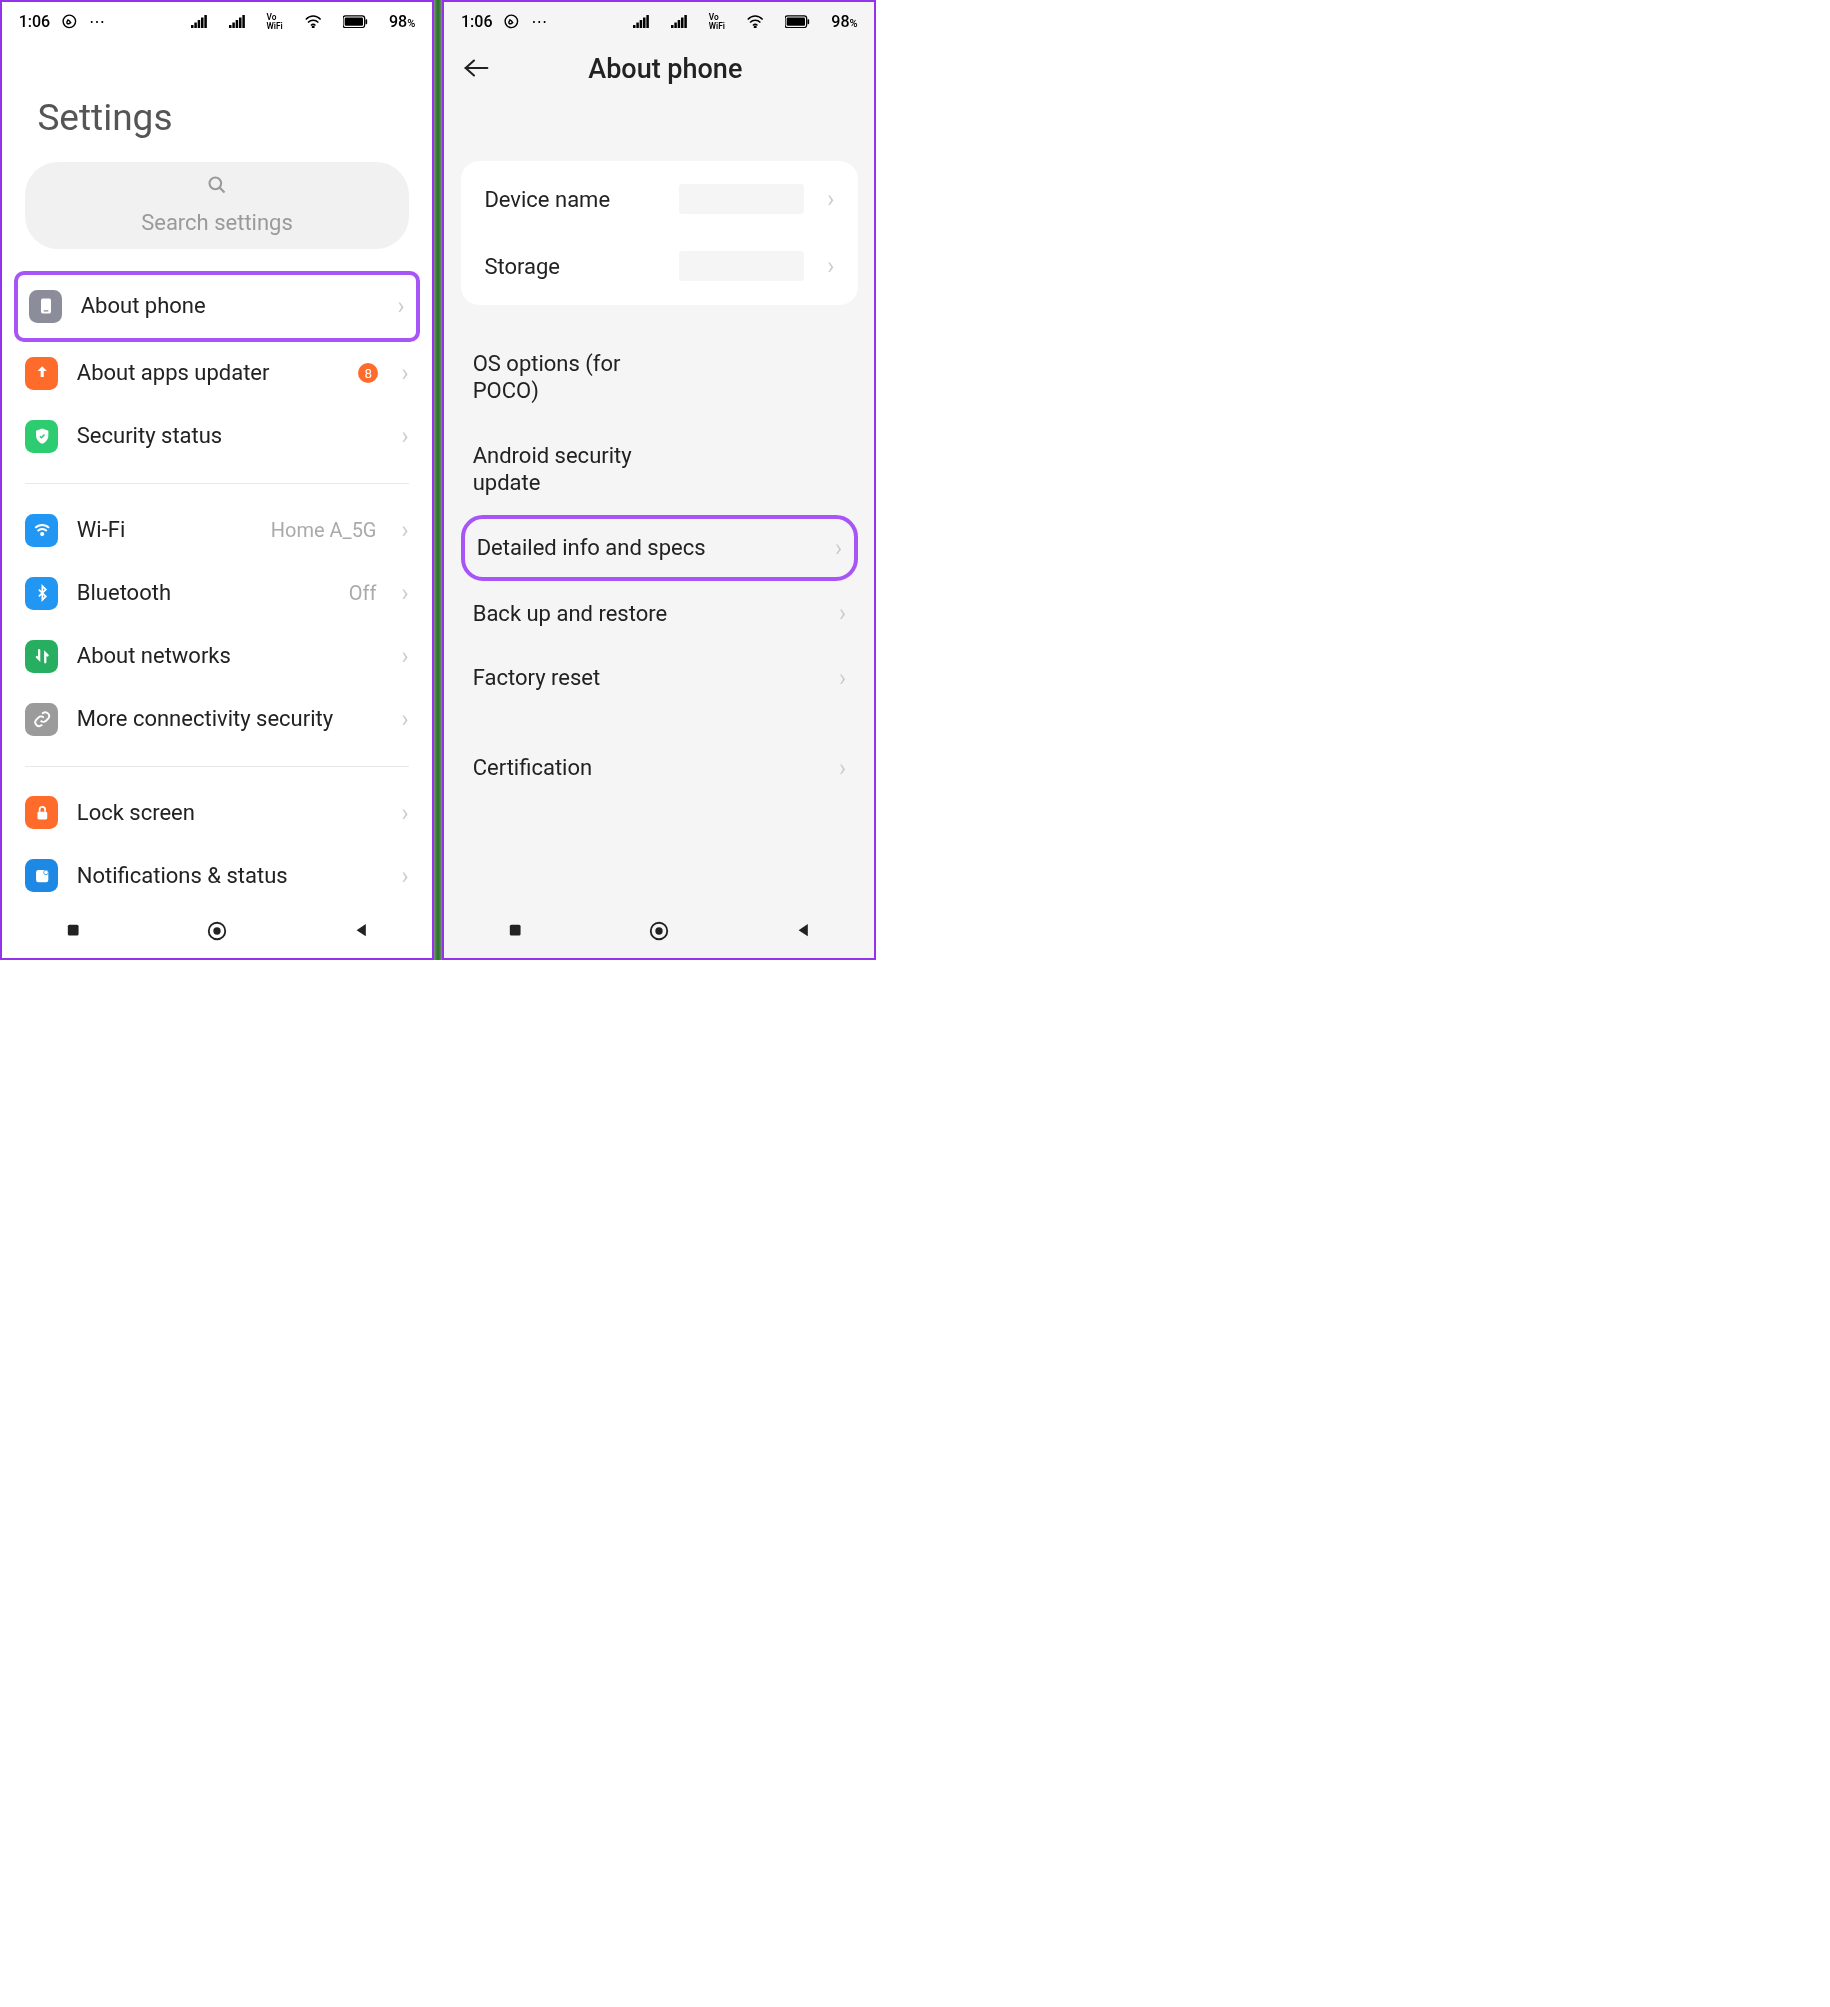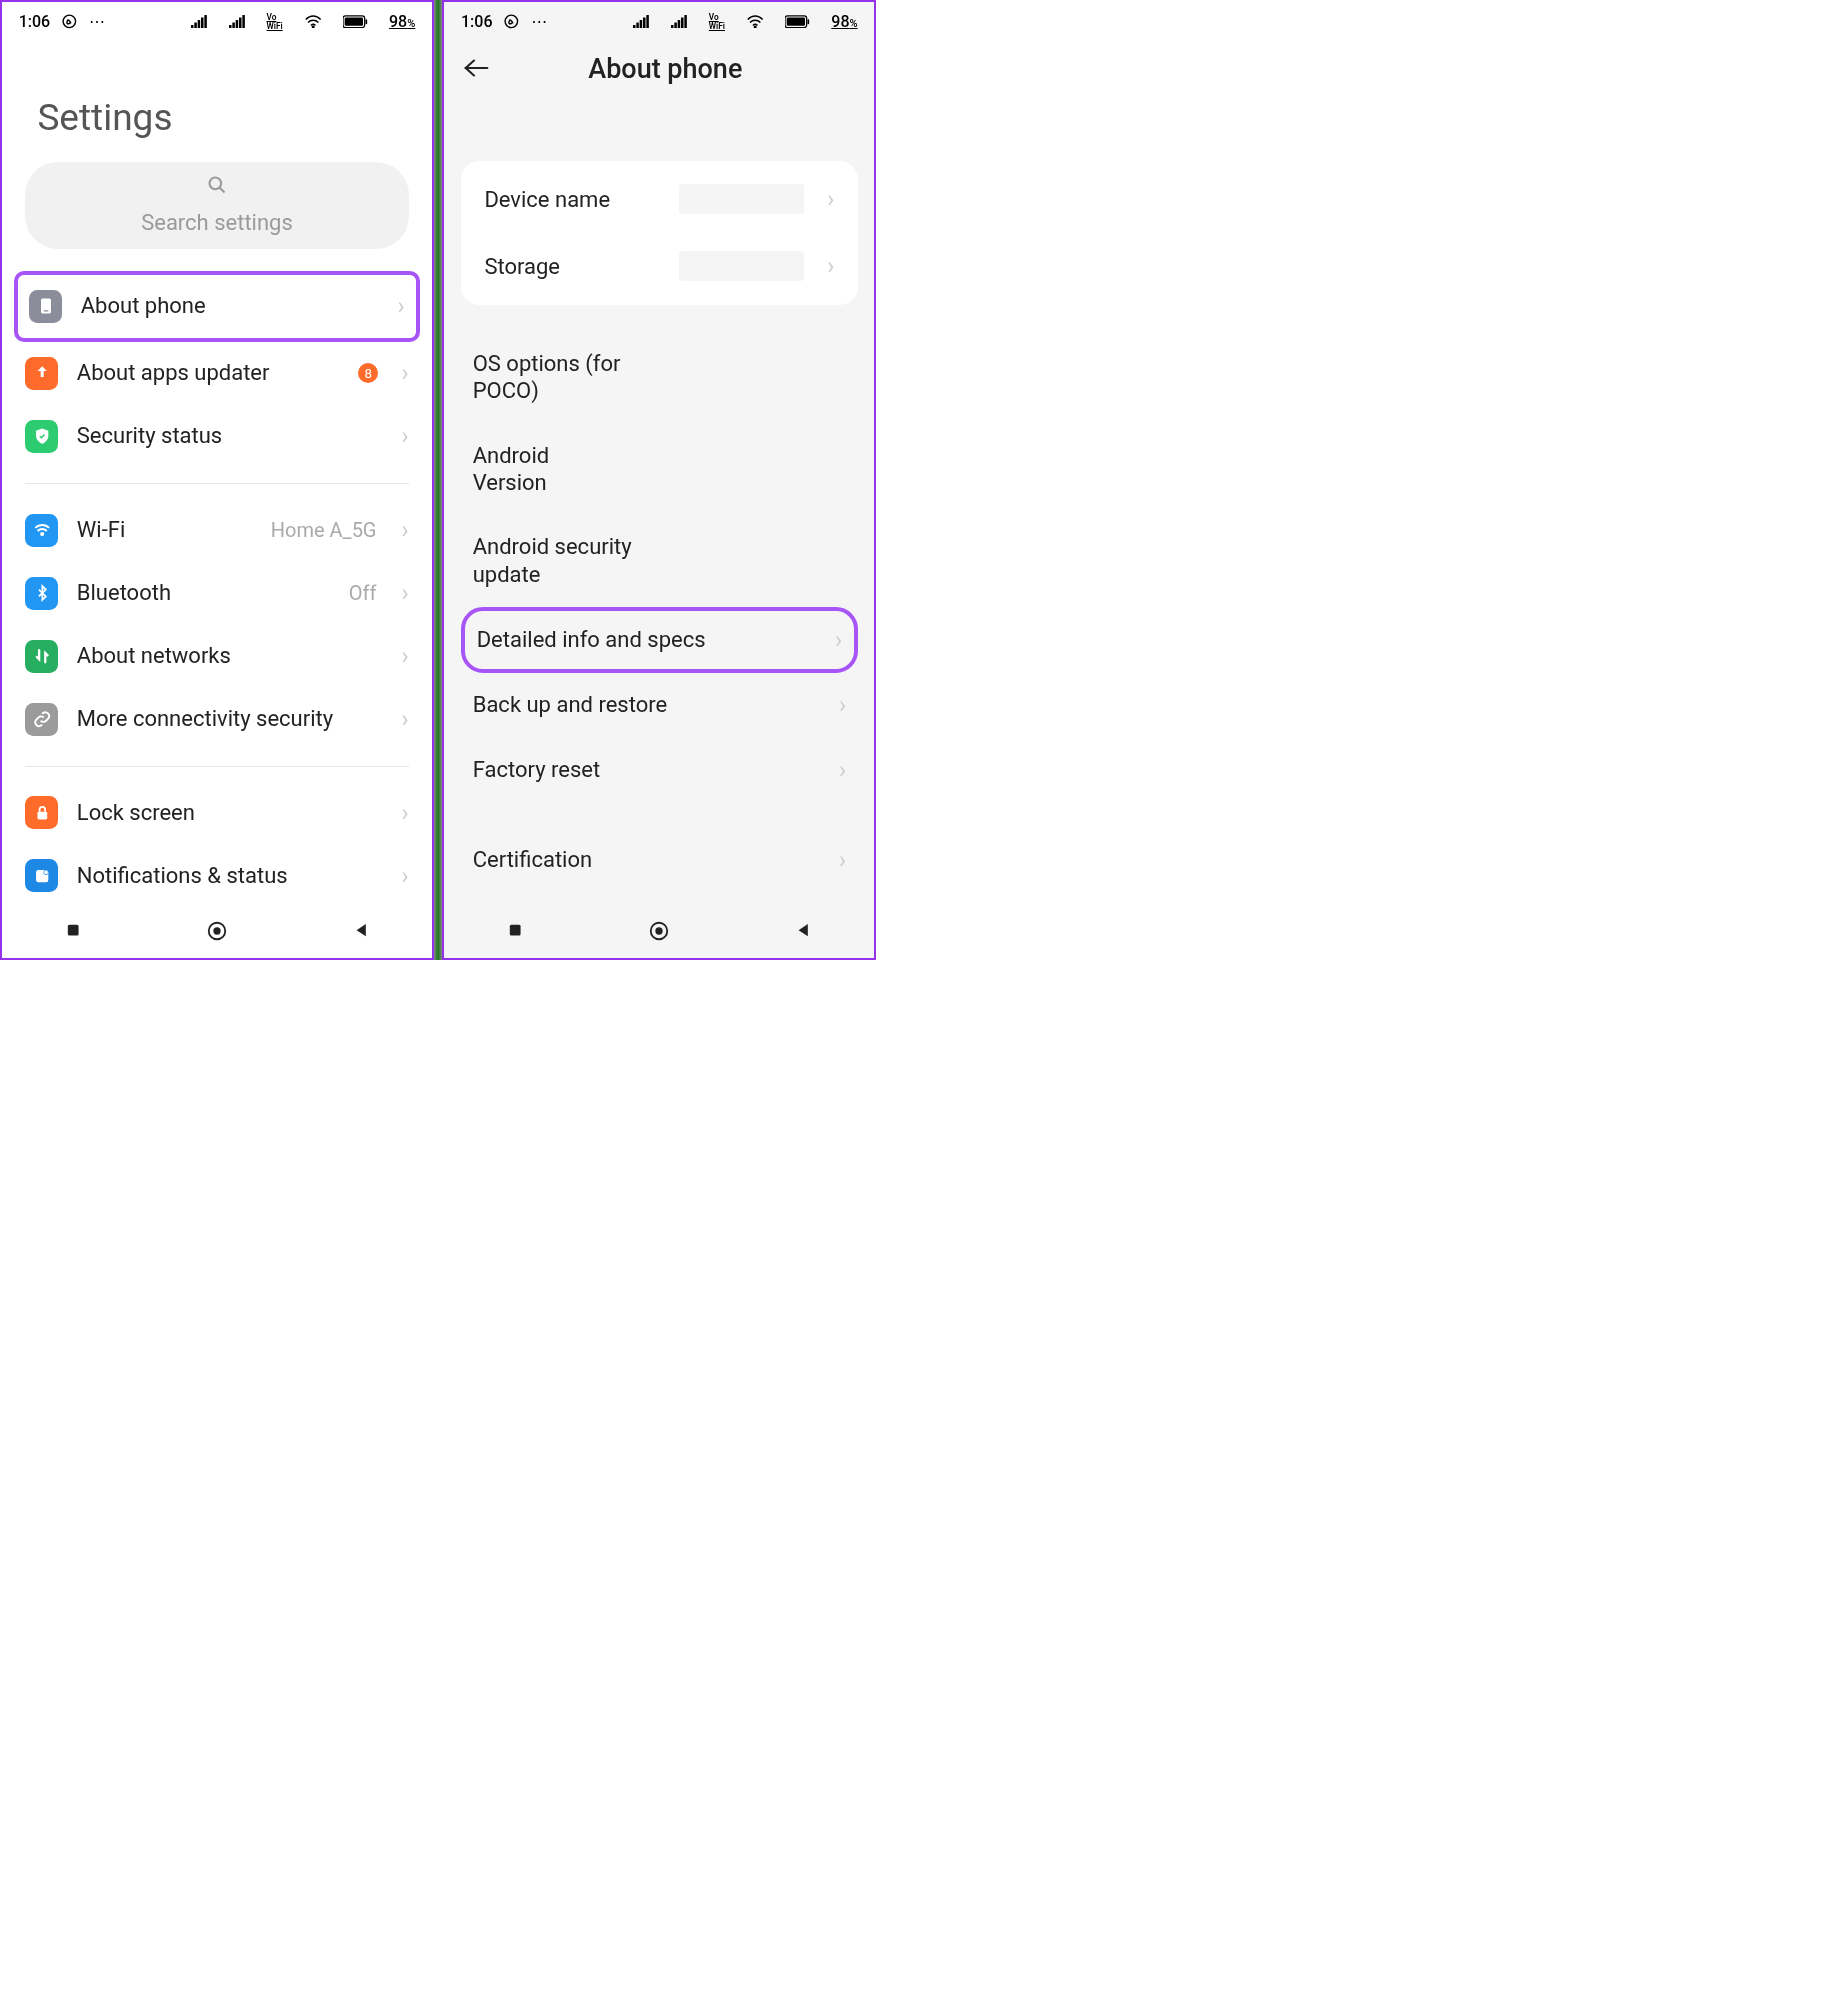--- a/index.html
+++ b/index.html
@@ -32,21 +32,21 @@
     padding: 10px 16.7px 6.7px 16.7px;
     font-size: 16px;
     font-weight: 500;
     color: #000;
   }
   .statusbar .left, .statusbar .right {
     display: flex;
     align-items: center;
     gap: 11px;
   }
-  .statusbar .right { gap: 21px; text-decoration: underline; }
+  .statusbar .right { gap: 21px; }
   .status-icon { display: inline-flex; align-items: center; }
 
   
   .content { flex: 1; overflow: hidden; padding: 0; }
 
   
   .page-title {
     font-size: 37px;
     font-weight: 400;
     color: #555;
@@ -455,24 +455,20 @@
         <span class="chevron">›</span>
       </div>
     </div>
 
     <div class="info-section">
       <div class="about-item">
         <span class="about-label" style="max-width:184px">OS options (for POCO)</span>
         <div class="about-value-blur" style="width:167px;height:50px"></div>
       </div>
       <div class="about-item">
-        <span class="about-label" style="max-width:117px">Android Version</span>
-        <div class="about-value-blur" style="width:167px;height:50px"></div>
-      </div>
-      <div class="about-item">
         <span class="about-label" style="max-width:200px">Android security update</span>
         <div class="about-value-blur" style="width:100px;height:33px"></div>
       </div>
       <div class="about-item highlighted">
         <span class="about-label">Detailed info and specs</span>
         <span class="chevron">›</span>
       </div>
       <div class="about-item">
         <span class="about-label">Back up and restore</span>
         <span class="chevron">›</span>

